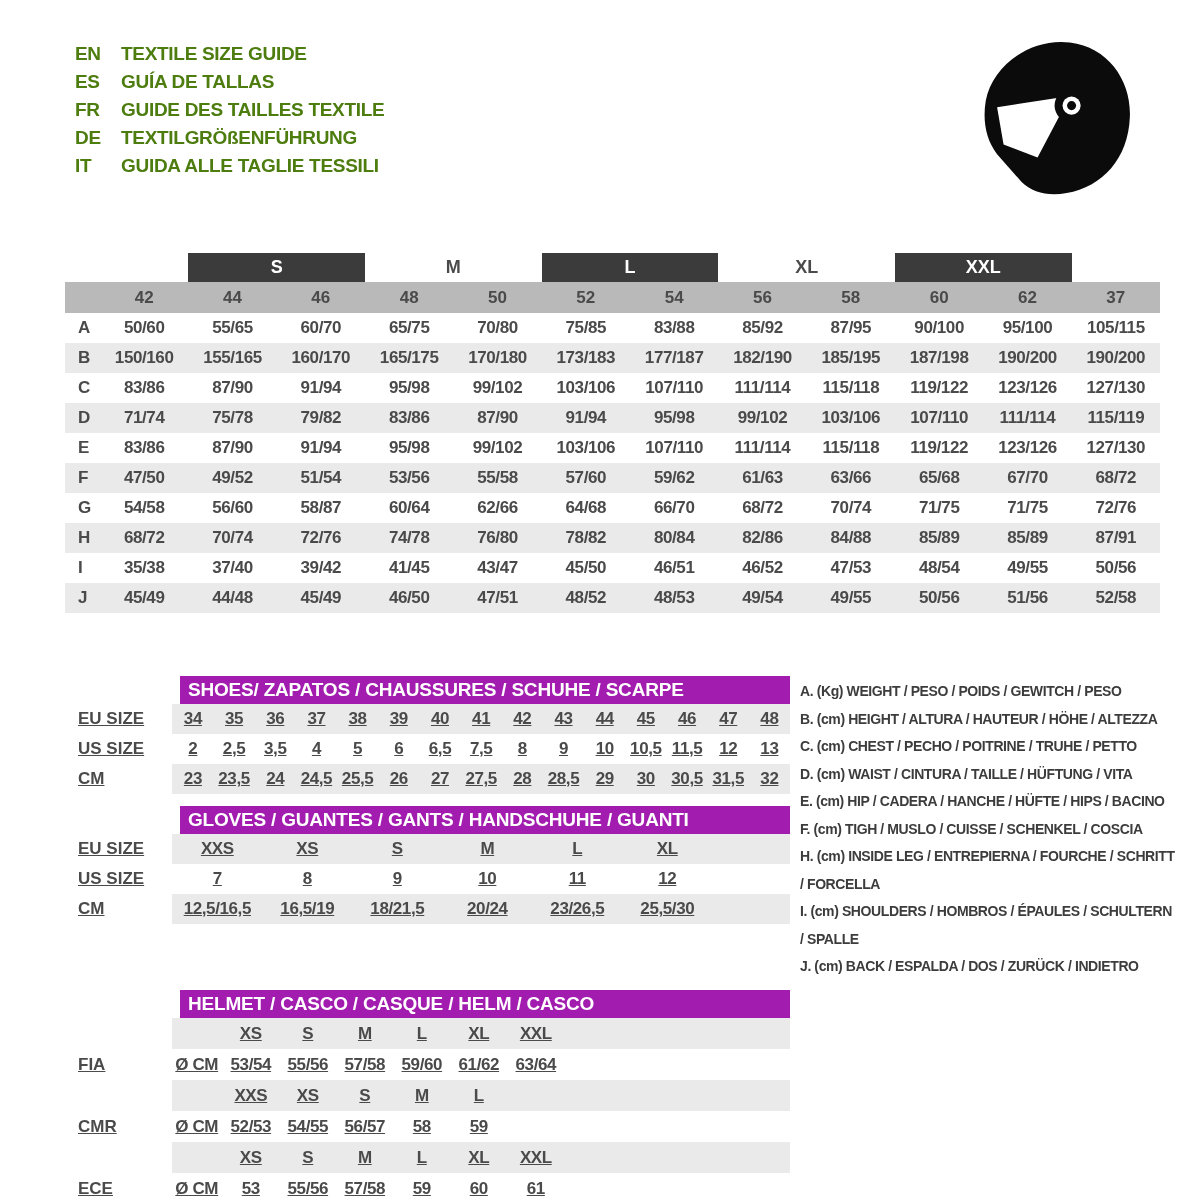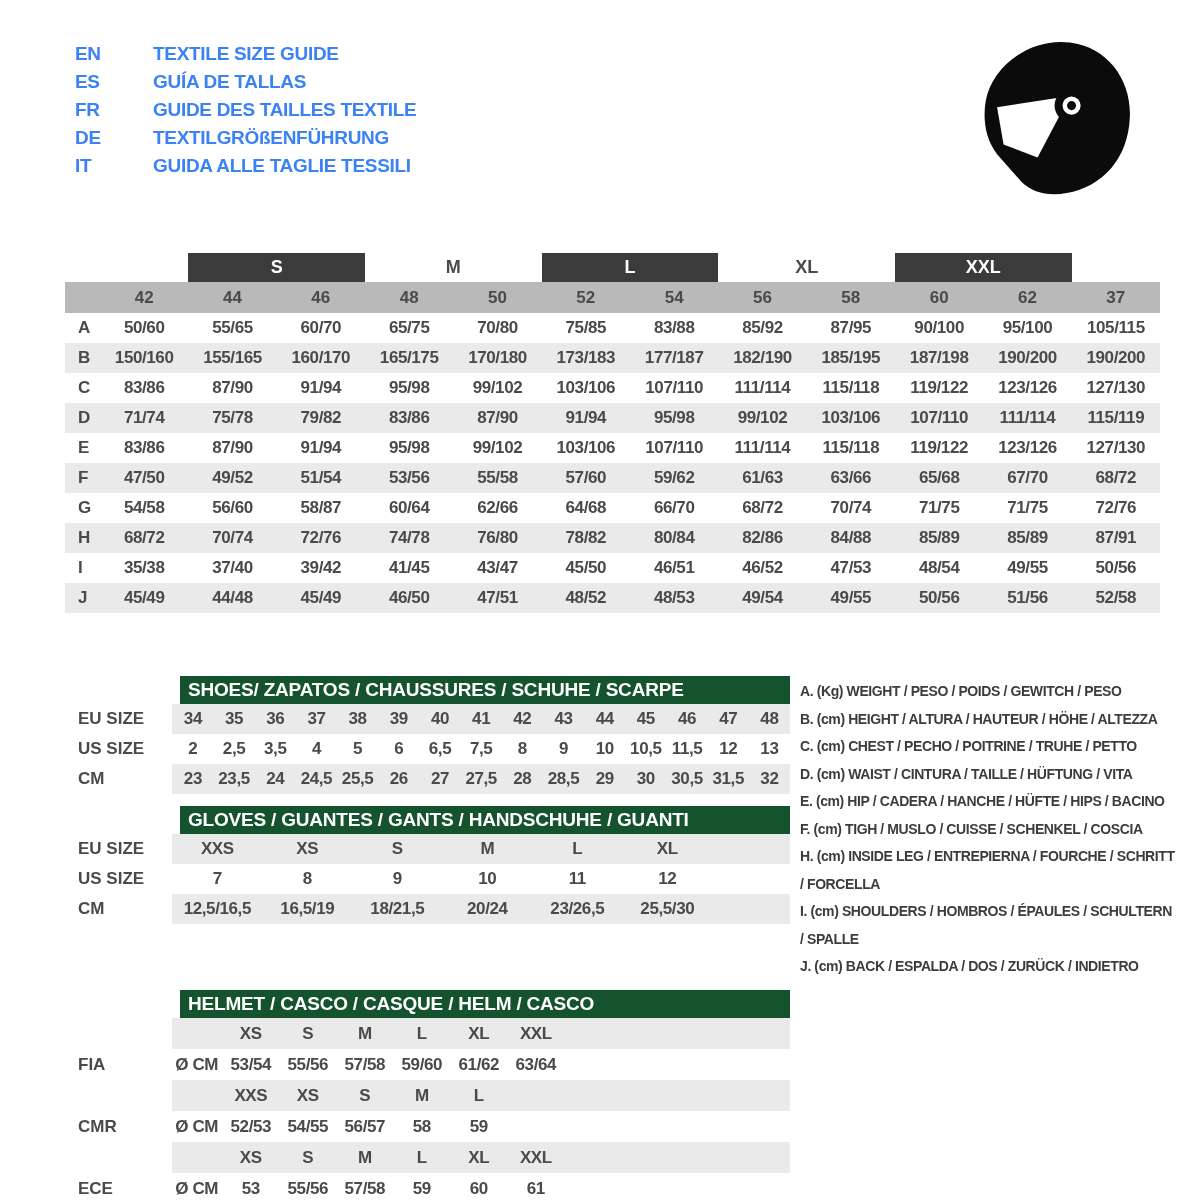--- a/index.html
+++ b/index.html
@@ -3,44 +3,44 @@
 <meta charset="utf-8">
 <style>
   html,body{margin:0;padding:0;}
   body{
     width:1200px;height:1200px;position:relative;background:#ffffff;
     font-family:"Liberation Sans",sans-serif;font-weight:bold;color:#4a4a4a;
     -webkit-font-smoothing:antialiased;
   }
   
   .languages{position:absolute;left:75px;top:40px;}
-  .lang-row{display:flex;line-height:28px;font-size:19px;color:#3b82f6;letter-spacing:-0.3px;gap:32px;}
+  .lang-row{display:flex;line-height:28px;font-size:19px;color:#4d7c0f;letter-spacing:-0.3px;}
   .lang-code{width:46px;}
   
   .helmet-icon{position:absolute;left:976px;top:36px;width:162px;height:170px;}
   
   .main-table{position:absolute;left:65px;top:253px;width:1095px;font-size:17px;}
   .mt-groups{display:grid;grid-template-columns:35px repeat(12,1fr);height:29px;}
   .size-group{grid-row:1;display:flex;align-items:center;justify-content:center;font-size:18px;color:#4a4a4a;}
   .size-group.dark{background:#3b3b3b;color:#ffffff;}
   .mt-band{display:grid;grid-template-columns:35px repeat(12,1fr);height:31px;background:#b9b9b9;align-items:center;color:#4a4a4a;}
   .mt-band span{text-align:center;}
   .mt-row{display:grid;grid-template-columns:35px repeat(12,1fr);height:30px;align-items:center;}
   .mt-row.shaded{background:#eaeaea;}
   .mt-row .rl{text-align:left;padding-left:13px;}
   .mt-row span{text-align:center;letter-spacing:-0.4px;white-space:nowrap;}
   
   .section{position:absolute;left:65px;width:725px;font-size:17px;}
   .shoes-table{top:676px;}
   .gloves-table{top:806px;}
   .helmet-table{top:948px;margin-top:42px;}
-  .bar{margin-left:115px;width:610px;height:28px;background:#14532d;color:#ffffff;
+  .bar{margin-left:115px;width:610px;height:28px;background:#a21caf;color:#ffffff;
        display:flex;align-items:center;padding-left:8px;box-sizing:border-box;
        font-size:19px;letter-spacing:-0.2px;white-space:nowrap;}
-  .st-row{display:flex;height:30px;}
+  .st-row{display:flex;height:30px;text-decoration:underline;}
   .helmet-table .st-row{height:31px;}
   .st-label{width:115px;display:flex;align-items:center;padding-left:13px;box-sizing:border-box;}
   .st-vals{width:668px;display:grid;align-items:center;}
   .st-vals.shaded{background:#eaeaea;}
   .st-vals span{text-align:center;letter-spacing:-0.4px;white-space:nowrap;}
   .cols15{grid-template-columns:repeat(15,1fr);}
   .cols6{grid-template-columns:repeat(6,90px) 1fr;}
   .helm-cols{grid-template-columns:50px repeat(6,57px) 1fr;}
   .helm-cols .unit{text-align:left;padding-left:3px;}
   

